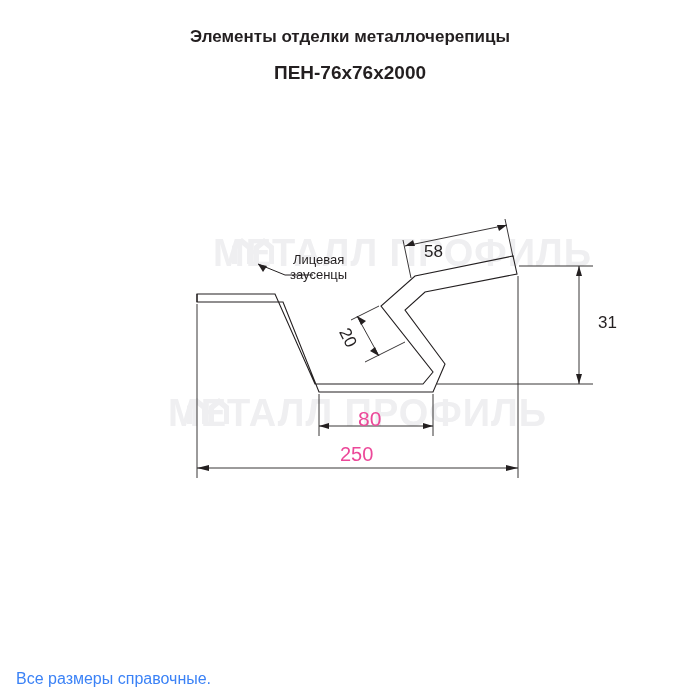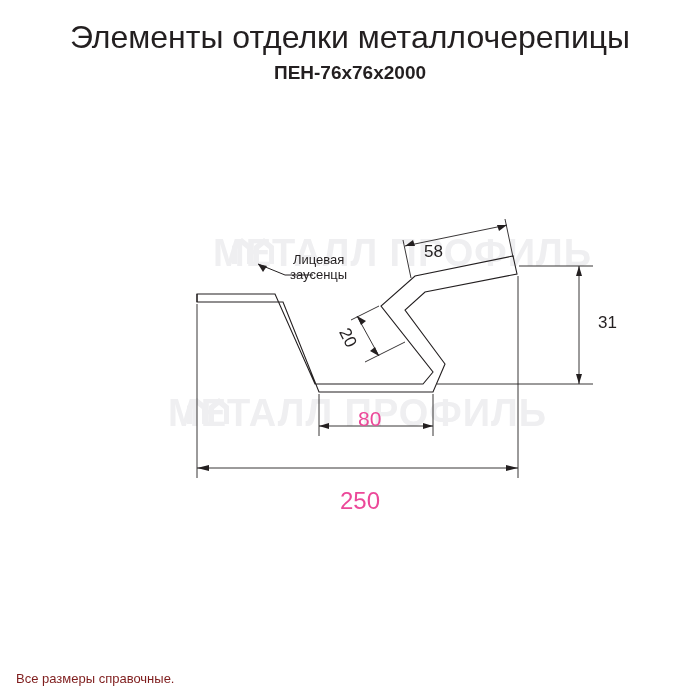--- a/index.html
+++ b/index.html
@@ -20,22 +20,22 @@
     inset: 0;
   }
   .titles {
     position: absolute;
     top: 22px;
     left: 0;
     width: 700px;
     text-align: center;
   }
   .title-main {
-    font-size: 32px;
-    font-weight: normal;
+    font-size: 17px;
+    font-weight: bold;
     letter-spacing: 0px;
     line-height: 30px;
   }
   .title-sub {
     font-size: 20px;
     font-weight: bold;
     margin-top: 22px;
     line-height: 24px;
   }
   .title-code {
@@ -71,23 +71,23 @@
   }
   .wm-logo {
     position: absolute;
     width: 44px;
     height: 30px;
   }
   .footer {
     position: absolute;
     left: 16px;
     bottom: 12px;
-    font-size: 13px;
+    font-size: 16px;
     line-height: 19px;
-    color: #7f1d1d;
+    color: #3b82f6;
   }
   .lbl {
     position: absolute;
     font-size: 13px;
     color: #231f20;
     white-space: nowrap;
   }
   .dim {
     position: absolute;
     font-size: 17px;
@@ -206,20 +206,20 @@
     
     <div class="lbl" style="top:72px; left:277px; text-align:center;">
       <div>Лицевая</div>
       <div>заусенцы</div>
     </div>
 
     <div class="dim" style="top:62px; left:411px;">58</div>
     <div class="dim" style="top:145px; left:339px; transform: rotate(63deg); transform-origin: left top;">20</div>
     <div class="dim" style="top:133px; left:585px;">31</div>
     <div class="dim-big" style="top:227px; left:345px;">80</div>
-    <div class="dim-big" style="top:263px; left:327px; font-size:24px;margin-top:44px;">250</div>
+    <div class="dim-big" style="top:263px; left:327px; font-size:20px;">250</div>
   </div>
 
   <div class="footer">
     <div>Все размеры справочные.</div>
   </div>
 
 </div>
 
 </body></html>

